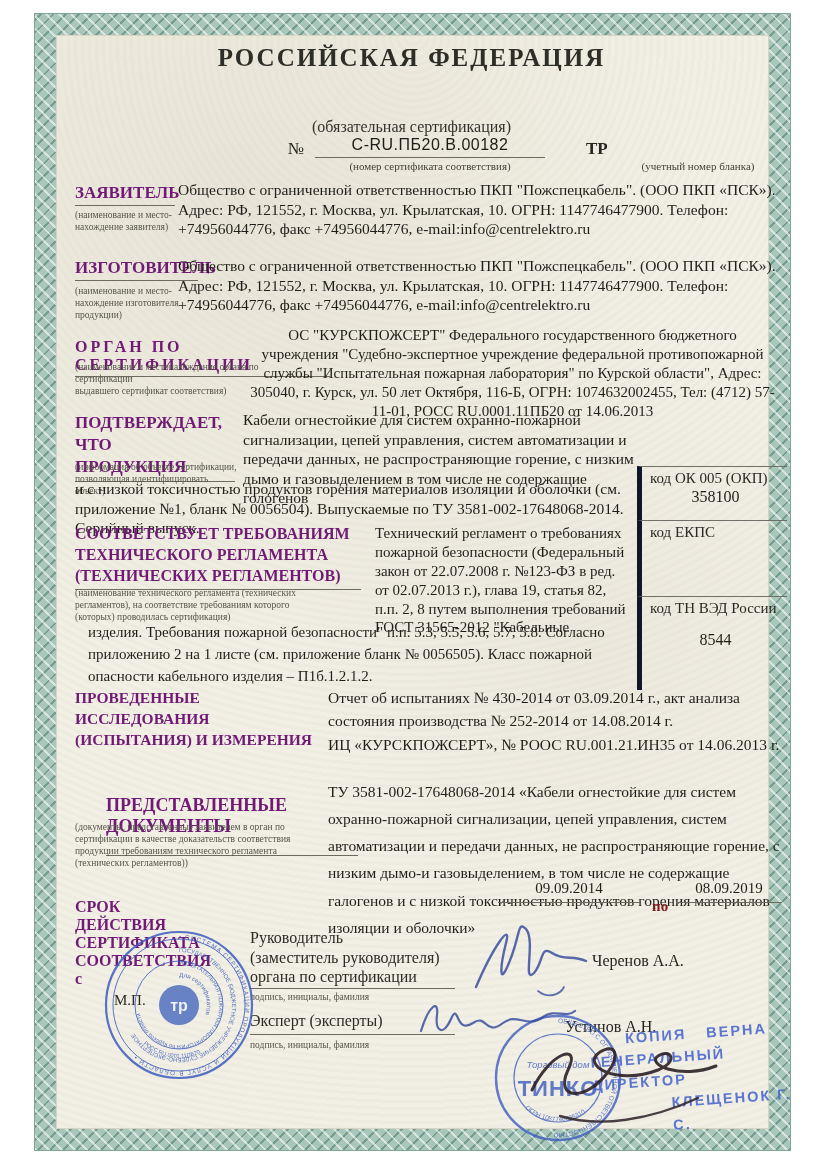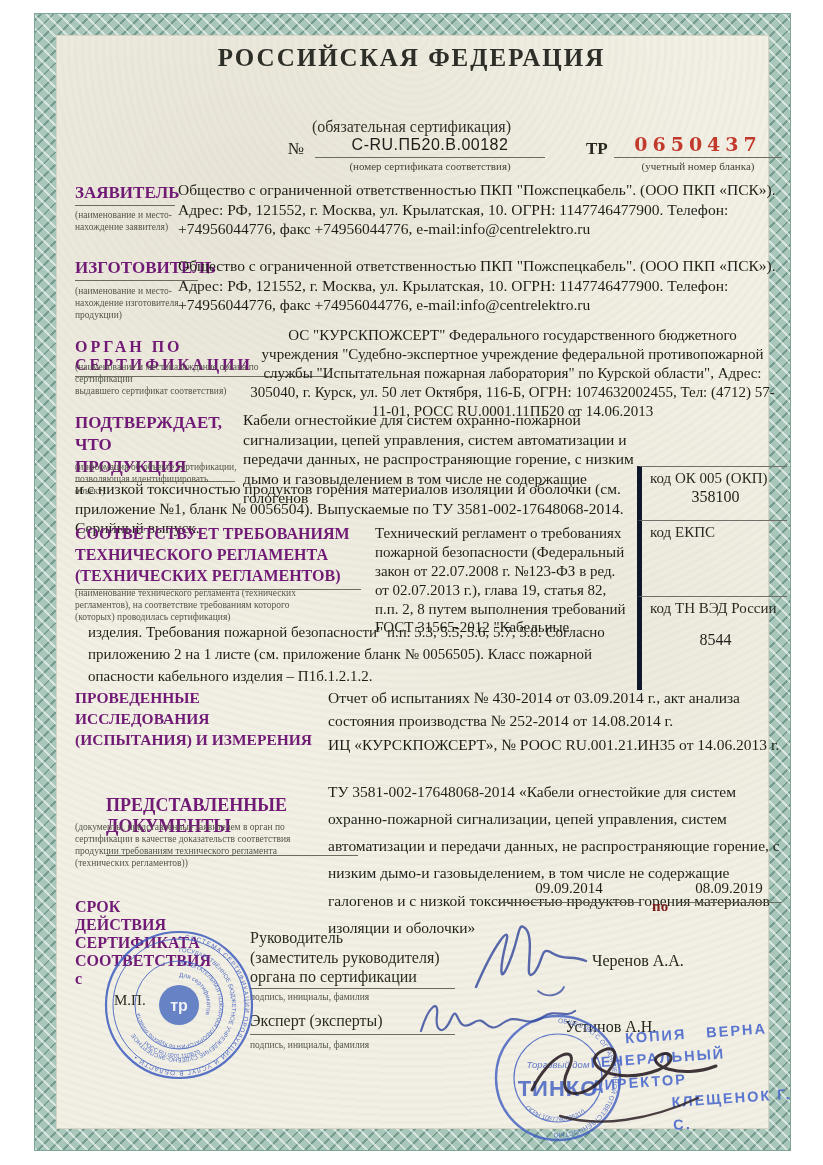--- a/index.html
+++ b/index.html
@@ -48,21 +48,20 @@
   <div class="paper"></div>
 
   <div class="abs ttl1" style="top:44px;left:0;">РОССИЙСКАЯ ФЕДЕРАЦИЯ</div>
   <div class="abs sub" style="top:118px;left:0;">(обязательная сертификация)</div>
 
   <div class="abs" style="top:139px;left:288px;font-size:17px;">№</div>
   <div class="abs num uline" style="top:136px;left:315px;width:230px;text-align:center;padding-bottom:3px;">C-RU.ПБ20.В.00182</div>
   <div class="abs cap" style="top:160px;left:315px;width:230px;">(номер сертификата соответствия)</div>
 
   <div class="abs" style="top:139px;left:586px;font-size:17px;font-weight:bold;">ТР</div>
-  <div class="abs red-num uline" style="top:133px;left:614px;width:168px;text-align:center;padding-bottom:2px;">0650437</div>
   <div class="abs cap" style="top:160px;left:614px;width:168px;">(учетный номер бланка)</div>
 
   <div class="abs" style="left:0;top:0;">
     <div class="abs lbl uline" style="top:183px;left:75px;width:100px;padding-bottom:2px;">ЗАЯВИТЕЛЬ</div>
     <div class="abs note" style="top:210px;left:75px;width:110px;">(наименование и место-
 нахождение  заявителя)</div>
     <div class="abs body" style="top:180px;left:178px;width:600px;">Общество с ограниченной ответственностью ПКП "Пожспецкабель". (ООО ПКП «ПСК»). Адрес: РФ, 121552, г. Москва, ул. Крылатская, 10.  ОГРН: 1147746477900. Телефон: +74956044776, факс +74956044776, e-mail:info@centrelektro.ru</div>
   </div>
 
   <div class="abs" style="left:0;top:0;">

